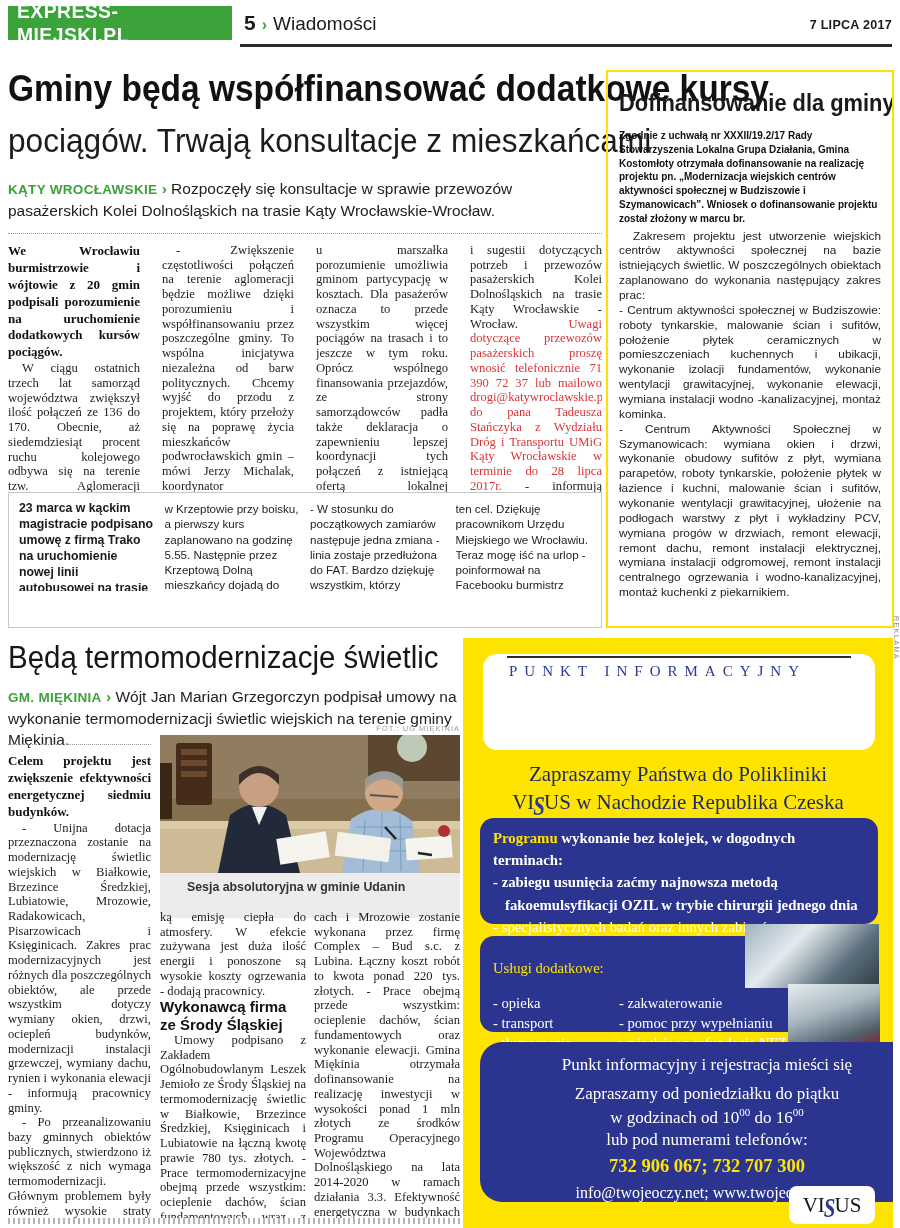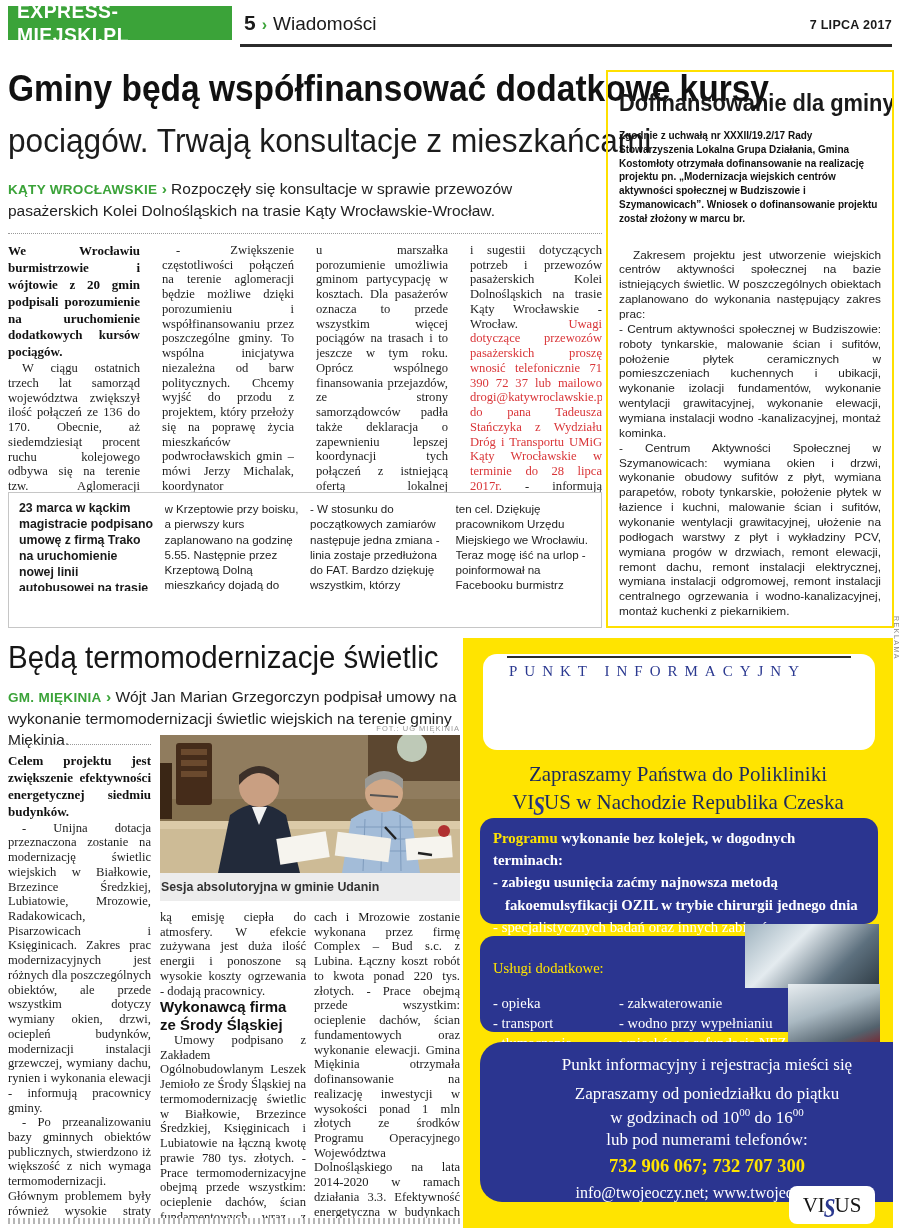--- a/index.html
+++ b/index.html
@@ -40,34 +40,34 @@
   .bus-cols>div{flex:1;overflow:hidden;}
   .bus-b{font-weight:bold;font-size:12.3px;line-height:1.3;}
   .bus-r{font-size:11.6px;line-height:1.32;color:#242424;}
   .bus-r p,.bus-b p{margin:0;}
   
   .kbox{left:606px;top:70px;width:288px;height:558px;border:2px solid #ffe000;box-sizing:border-box;
         padding:10px 11px;overflow:hidden;}
   .kbox h2{margin:8px 0 12px 0;font-size:23px;font-weight:800;}
   .kbox h2 span{display:inline-block;transform:scaleX(.95);transform-origin:left;white-space:nowrap;}
   .klead{font-weight:bold;font-size:10px;line-height:1.38;color:#111;}
-  .kbody{margin-top:22px;font-size:11.8px;line-height:1.26;text-align:justify;color:#222;}
+  .kbody{margin-top:3px;font-size:11.8px;line-height:1.26;text-align:justify;color:#222;}
   .kbody p{margin:0;}
   
   .thermo{left:8px;top:640px;width:452px;height:588px;}
   .h2t{font-weight:400;font-size:31px;color:#161616;}
   .h2t span{display:inline-block;transform:scaleX(.95);transform-origin:left;white-space:nowrap;}
   .tlead{margin-top:10px;font-size:15.5px;line-height:1.38;color:#222;}
   .photo-credit{position:absolute;left:152px;top:84px;width:300px;text-align:right;
                 font-size:7.5px;color:#9a9a9a;letter-spacing:1px;}
   .tcol1{position:absolute;left:0;top:104px;width:143px;height:474px;overflow:hidden;}
   .tcol1 .dotted-rule{margin:0 0 8px 0;}
   .tphoto{position:absolute;left:152px;top:95px;width:300px;height:138px;overflow:hidden;}
-  .tcaption{position:absolute;left:152px;top:233px;width:300px;height:28px;background:#ececec;
-            box-sizing:border-box;padding:6px 1px;font-weight:bold;font-size:13px;color:#333;}
+  .tcaption{position:absolute;left:152px;top:233px;width:300px;height:45px;background:#ececec;
+            box-sizing:border-box;padding:6px 27px;font-weight:bold;font-size:13px;color:#333;}
   .tcaption span{display:inline-block;transform:scaleX(.95);transform-origin:left;white-space:nowrap;}
   .tcol2{position:absolute;left:152px;top:270px;width:146px;height:308px;overflow:hidden;}
   .tcol3{position:absolute;left:306px;top:270px;width:146px;height:308px;overflow:hidden;}
   .subhead{font-family:"Liberation Sans",sans-serif;font-weight:bold;font-size:15px;
            line-height:1.15;margin:7px 0 5px 0;text-align:left;text-indent:0;color:#111;}
   .bottom-dashes{position:absolute;left:0;top:578px;width:452px;height:6px;
      background:repeating-linear-gradient(90deg,#b5b5b5 0 2px,transparent 2px 5px);}
   
   .ad{left:463px;top:638px;width:430px;height:590px;background:#ffe400;overflow:hidden;
       font-family:"Liberation Serif",serif;}
@@ -287,21 +287,21 @@
     <div class="bluebox box2">
       <p class="yel">Usługi dodatkowe:</p>
       <div class="svc">
         <div class="c1">
           <p>- opieka</p>
           <p>- transport</p>
           <p>- tłumaczenia</p>
         </div>
         <div>
           <p>- zakwaterowanie</p>
-          <p>- wodno przy wypełnianiu</p>
+          <p>- pomoc przy wypełnianiu</p>
           <p>wniosków o refundację NFZ</p>
         </div>
       </div>
     </div>
     <div class="eq1"></div>
     <div class="eq2"></div>
 
     <div class="bluebox box3">
       <p>Punkt informacyjny i rejestracja mieści się</p>
       <div class="gap"></div>

